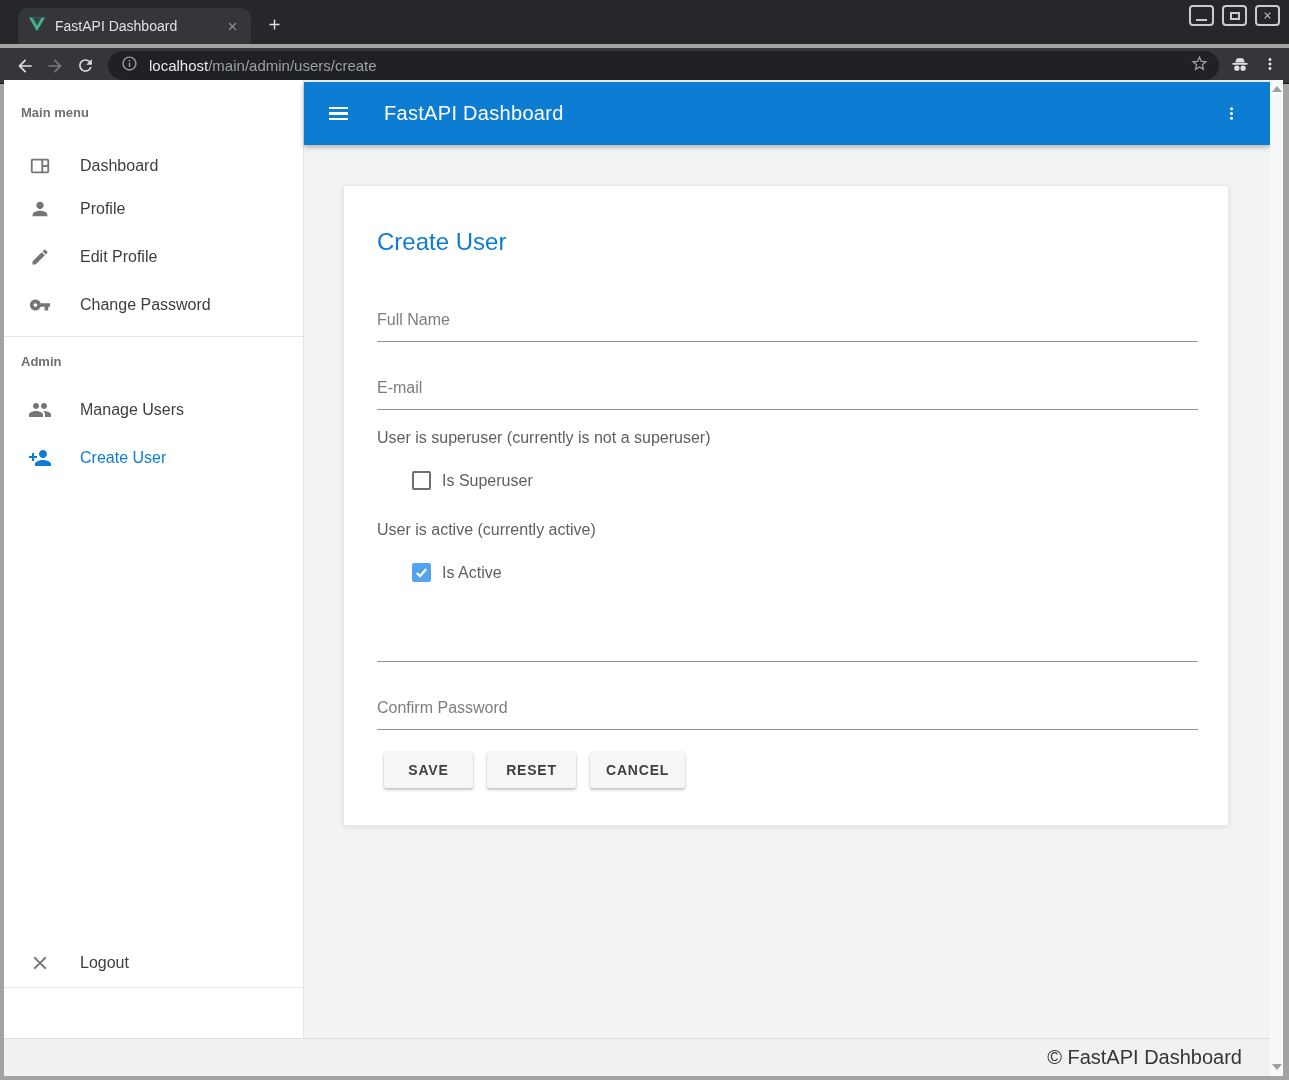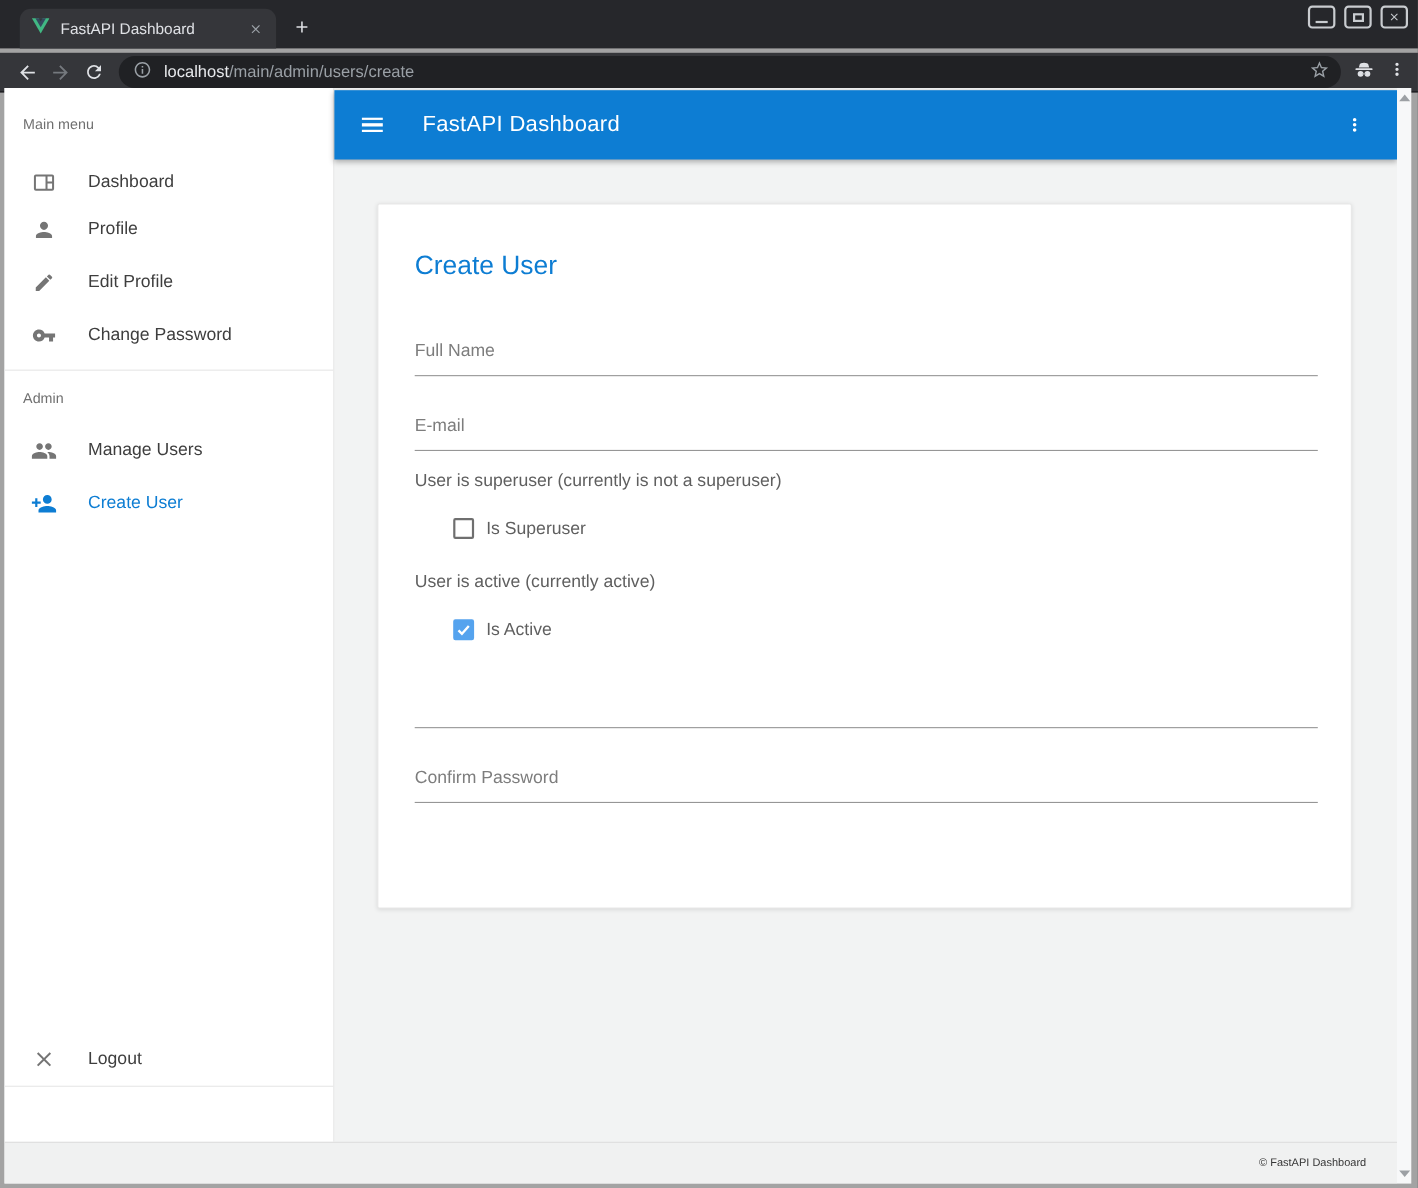--- a/index.html
+++ b/index.html
@@ -54,21 +54,21 @@
   }
   .sb-arrow { position:absolute; left:2px; width:0; height:0; border-left:5px solid transparent; border-right:5px solid transparent; }
   .sb-up { top:6px; border-bottom:6px solid #9ca0a4; }
   .sb-down { bottom:6px; border-top:6px solid #9ca0a4; }
 
   
   .sidebar {
     position:absolute; left:0; top:0; width:300px; height:958px;
     background:#ffffff; border-right:1px solid #e4e4e4;
   }
-  .subheader { position:absolute; left:17px; font-size:13px; color:#6f6f6f; }
+  .subheader { position:absolute; left:17px; font-size:13px; color:#6f6f6f;font-weight:bold; }
   .nav-item { position:absolute; left:0; width:100%; height:48px; display:flex; align-items:center; padding-left:24px; cursor:pointer; }
   .nav-item .icon { width:24px; height:24px; flex:0 0 auto; display:flex; align-items:center; justify-content:center; }
   .nav-item .lbl { margin-left:28px; font-size:16px; color:#3e3e3e; }
   .nav-item.active .lbl { color:var(--primary); }
   .divider { position:absolute; left:0; width:100%; height:1px; background:#e6e6e6; }
 
   
   .main { position:absolute; left:300px; top:0; width:966px; height:958px; }
   .appbar {
     position:absolute; left:0; top:2px; width:100%; height:63px;
@@ -109,21 +109,21 @@
     font-size:14px; font-weight:bold; color:#3f3f3f; letter-spacing:0.8px;
     padding:0 16px; cursor:pointer;
   }
 
   
   .footer {
     position:absolute; left:0; top:958px; width:100%; height:38px;
     background:#f0f1f1; border-top:1px solid #dedede;
     display:flex; align-items:center; justify-content:flex-end; padding-right:28px;
   }
-  .footer-text { font-size:10px; color:#363636;text-align:right; }
+  .footer-text { font-size:20px; color:#363636;text-align:right; }
 </style>
 </head>
 <body>
 
 <div class="window" style="--primary: #0d7dd3; --checkbox: #55a3ee;">
 
   <div class="tabstrip">
     <div class="tab">
       <span>
         <svg width="16" height="15" viewBox="0 0 24 21">
@@ -332,20 +332,25 @@
 
         <div class="field" style="top:442px;">
           <span class="underline"></span>
         </div>
 
         <div class="field" style="top:510px;">
           <span class="flabel">Confirm Password</span>
           <span class="underline"></span>
         </div>
 
+        <div class="btnrow">
+          <button class="btn">SAVE</button>
+          <button class="btn">RESET</button>
+          <button class="btn">CANCEL</button>
+        </div>
       </div>
     </div>
 
     <div class="footer">
       <span class="footer-text">© FastAPI Dashboard</span>
     </div>
   </div>
 
   <div class="scrollbar">
     <span class="sb-arrow sb-up"></span>

